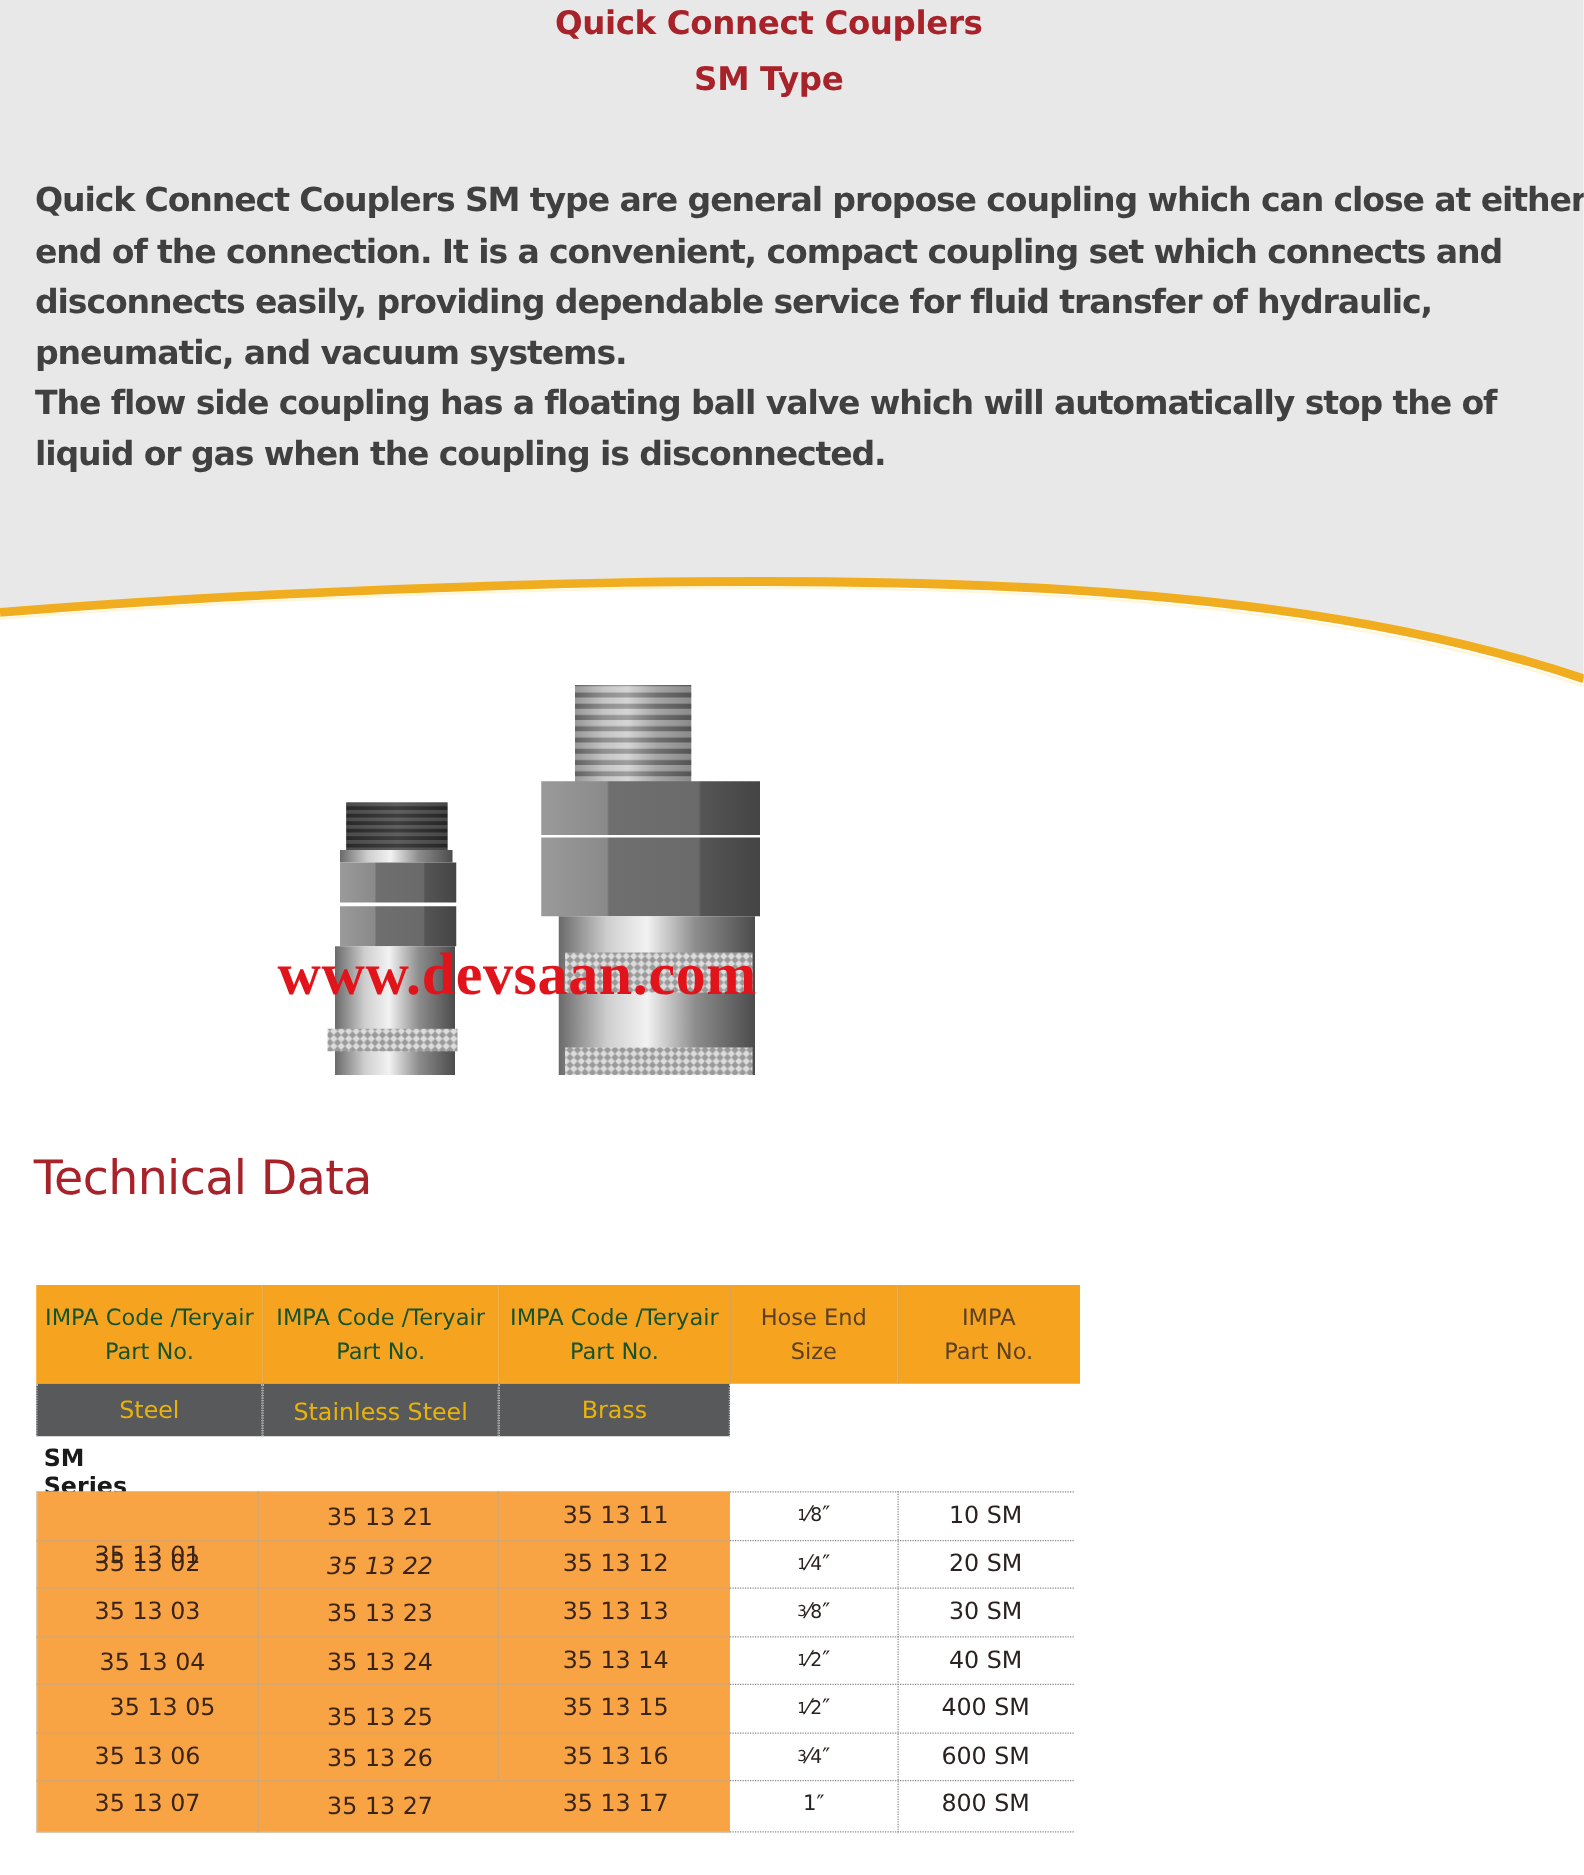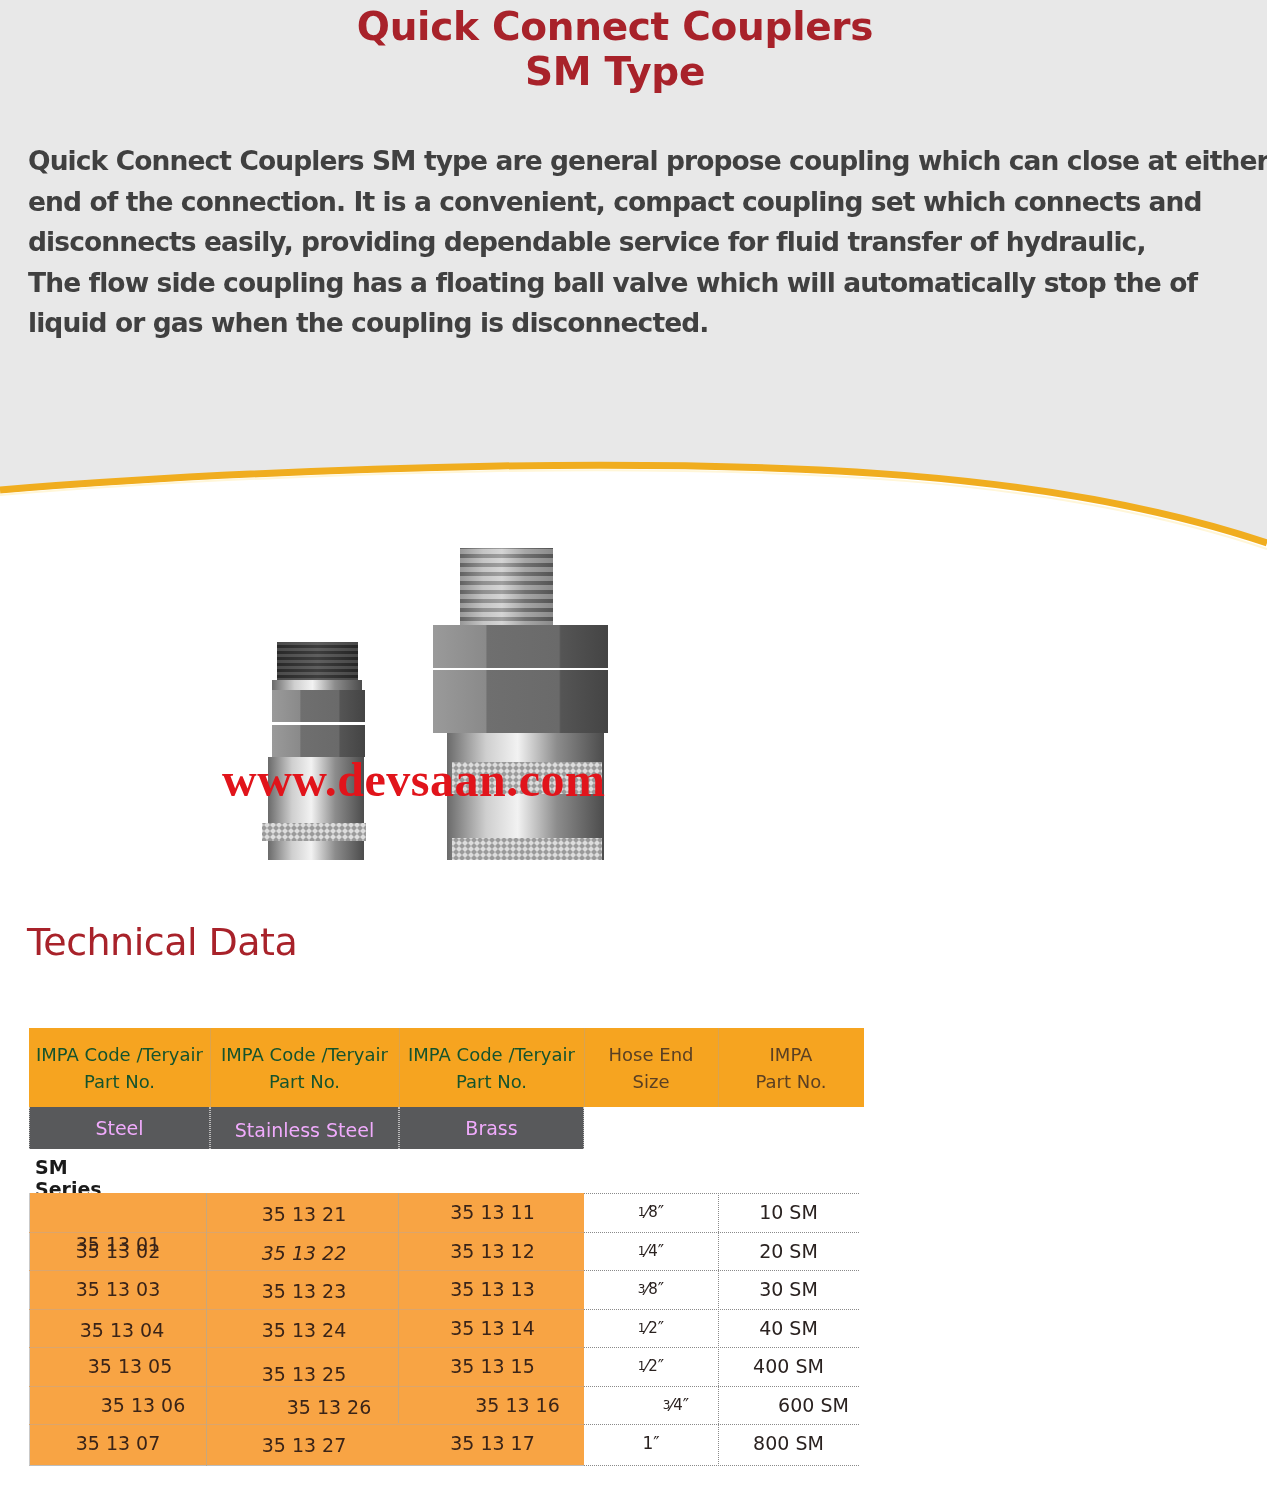--- a/index.html
+++ b/index.html
@@ -7,21 +7,21 @@
     width: 1267px; height: 1500px; position: relative; overflow: hidden;
     background: #ffffff;
     font-family: "Liberation Sans", "DejaVu Sans", sans-serif;
   }
   .top-band {
     position: absolute; left: 0; top: 0; width: 1267px; height: 560px;
   }
   .top-band svg { position: absolute; left: 0; top: 0; }
   .title {
     position: absolute; left: 0; width: 1230px; text-align: center;
-    color: #a8222a; font-weight: bold; font-size: 39px; letter-spacing: -0.3px;
+    color: #a8222a; font-weight: bold; font-size: 26px; letter-spacing: -0.3px;
     font-family: "DejaVu Sans", sans-serif;
   }
   .title.l1 { top: 4px; }
   .title.l2 { top: 49px; }
   .intro {
     position: absolute; left: 28px; top: 141px; width: 1230px;
     font-family: "DejaVu Sans", sans-serif; font-weight: bold;
     font-size: 26.5px; line-height: 40.5px; color: #404040; letter-spacing: -0.9px;
   }
   .intro p { margin: 0; white-space: nowrap; }
@@ -42,21 +42,21 @@
   .tbl { position: absolute; left: 29px; top: 1028px; }
   .hdr-cell {
     position: absolute; top: 0; height: 79px; background: #f6a420;
     display: flex; align-items: center; justify-content: center; text-align: center;
     font-family: "DejaVu Sans", sans-serif; font-size: 18px; line-height: 27px;
     color: #14532d; box-sizing: border-box;
   }
   .hdr-cell.light { color: #5b4023; }
   .hdr-sep { position: absolute; top: 0; width: 1px; height: 79px; background: #d9a350; }
   .mat-cell {
-    position: absolute; top: 79px; height: 42px; background: #58595b; color: #f0abfc;
+    position: absolute; top: 79px; height: 42px; background: #58595b; color: #eab308;
     display: flex; align-items: center; justify-content: center;
     font-family: "DejaVu Sans", sans-serif; font-size: 19px;
     border-right: 1px dotted #bbbbbb; border-left: 1px dotted #bbbbbb; box-sizing: border-box;
   }
   .series-label {
     position: absolute; left: 6px; top: 128px; font-weight: bold; font-size: 19px;
     color: #1a1a1a; font-family: "DejaVu Sans", sans-serif;
   }
   .data { position: absolute; left: 0; top: 165px; }
   .orange-block {
@@ -86,20 +86,21 @@
     <path d="M0,0 H1267 V540 C1050,470 780,462 500,466 C300,470 120,480 0,490 Z" fill="#e8e8e8"></path>
     <path d="M0,490 C120,480 300,470 500,466 C780,462 1050,470 1267,543" fill="none" stroke="#f0ad1f" stroke-width="7"></path>
     <path d="M0,495 C120,485 300,475 500,471 C780,467 1050,476 1267,549" fill="none" stroke="#fff6d8" stroke-width="2"></path>
   </svg>
   <div class="title l1">Quick Connect Couplers</div>
   <div class="title l2">SM Type</div>
   <div class="intro">
     <p>Quick Connect Couplers SM type are general propose coupling which can close at either</p>
     <p>end of the connection. It is a convenient, compact coupling set which connects and</p>
     <p>disconnects easily, providing dependable service for fluid transfer of hydraulic,</p>
+    <p>pneumatic, and vacuum systems.</p>
     <p>The flow side coupling has a floating ball valve which will automatically stop the of</p>
     <p>liquid or gas when the coupling is disconnected.</p>
   </div>
 </div>
 
 <div class="product">
   <svg width="460" height="330" viewBox="220 540 460 330">
     <defs>
       <linearGradient id="metal" x1="0" x2="1" y1="0" y2="0">
         <stop offset="0" stop-color="#6a6a6a"></stop>
@@ -277,21 +278,21 @@
           <span>⁄</span>
           <sub>2</sub>
           <span></span>
           <span>″</span>
         </div>
       <div class="cell" style="left:689px;width:141px;">400 SM</div>
     </div>
     <div class="hline-o" style="top:192.5px;"></div>
     <div class="hline-w" style="top:192.5px;"></div>
 
-    <div class="row" style="top:192.5px;margin-left:25px;">
+    <div class="row" style="top:192.5px;">
       <div class="cell code" style="left:0;width:178px;">35 13 06</div>
       <div class="cell code" style="left:178px;width:194px;padding-top:4px;">35 13 26</div>
       <div class="cell code" style="left:372px;width:183px;">35 13 16</div>
       <div class="cell frac" style="left:555px;width:134px;">
           <sup>3</sup>
           <span>⁄</span>
           <sub>4</sub>
           <span></span>
           <span>″</span>
         </div>

